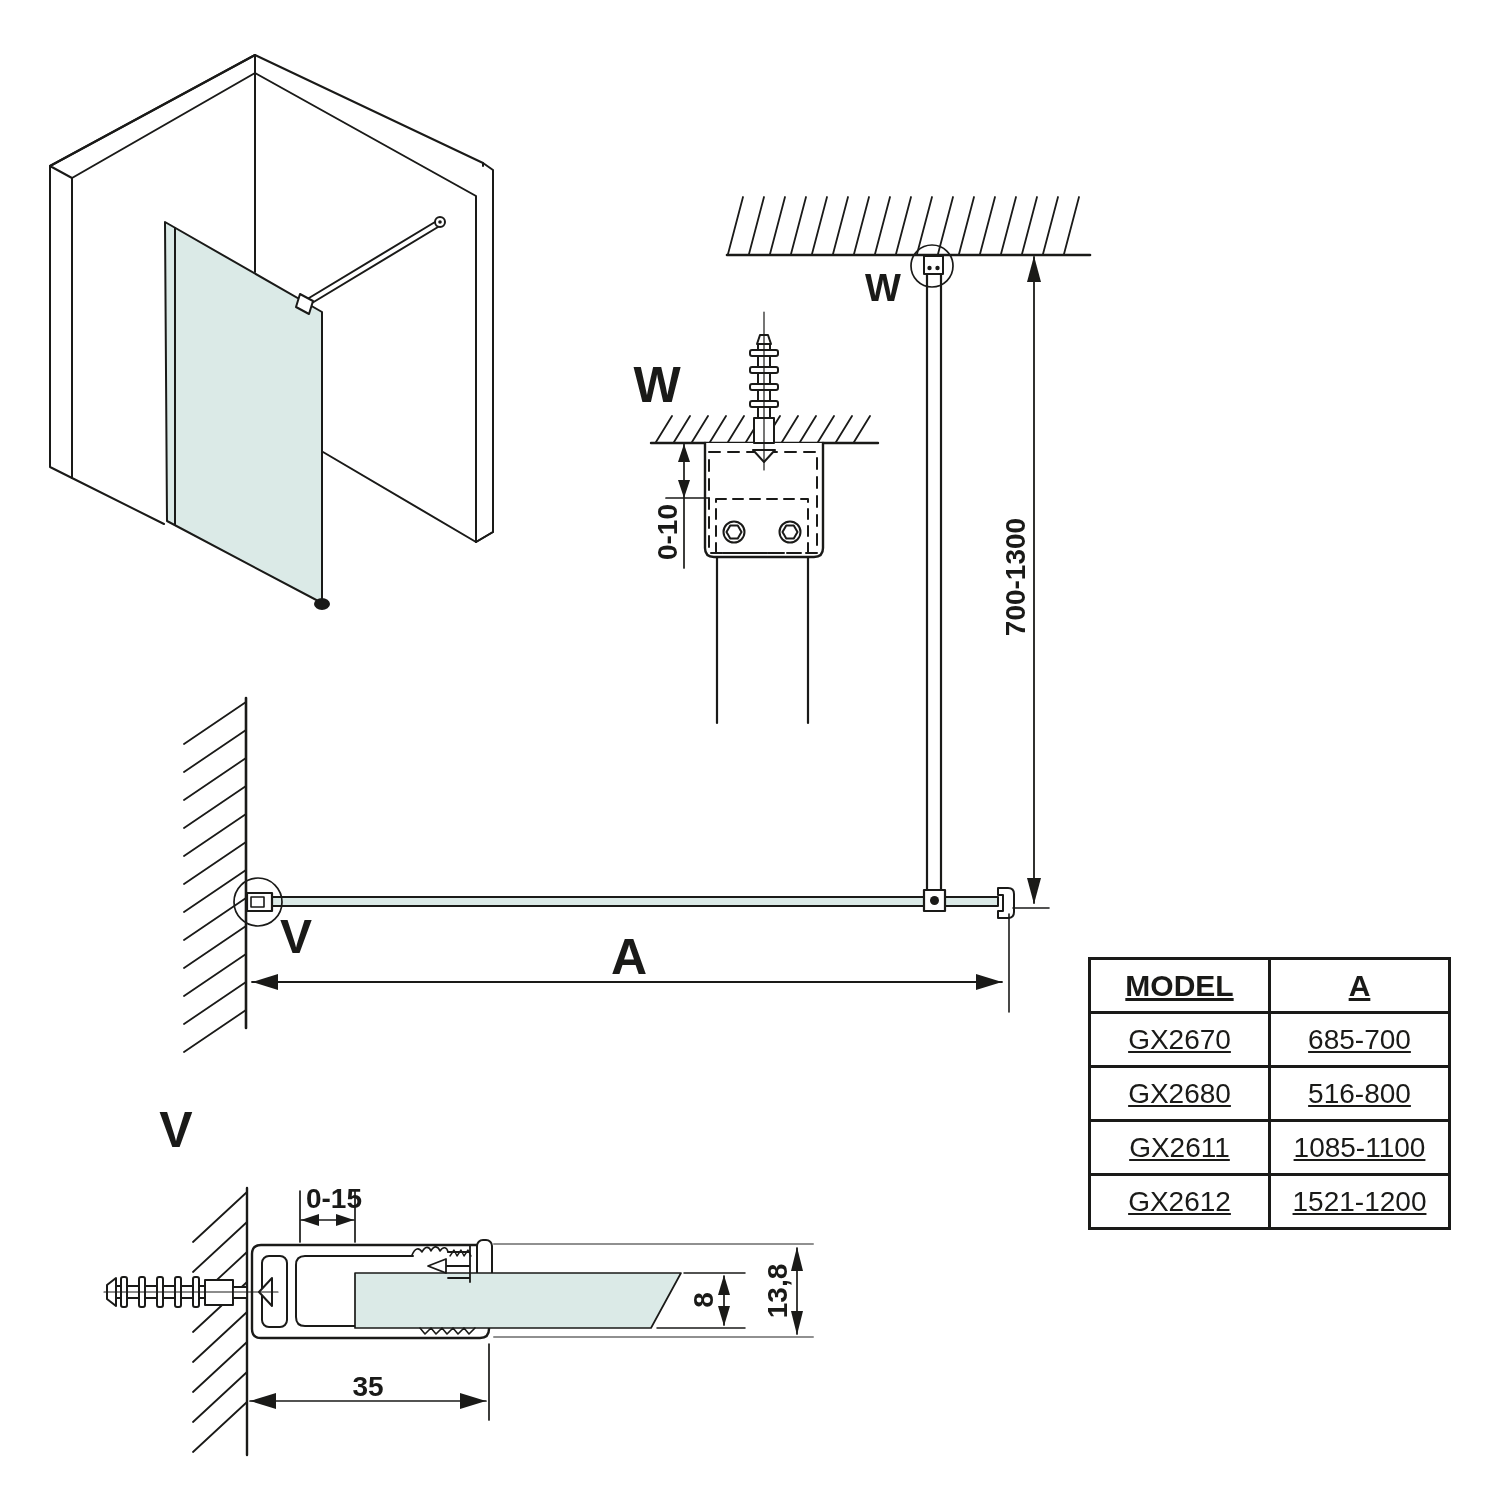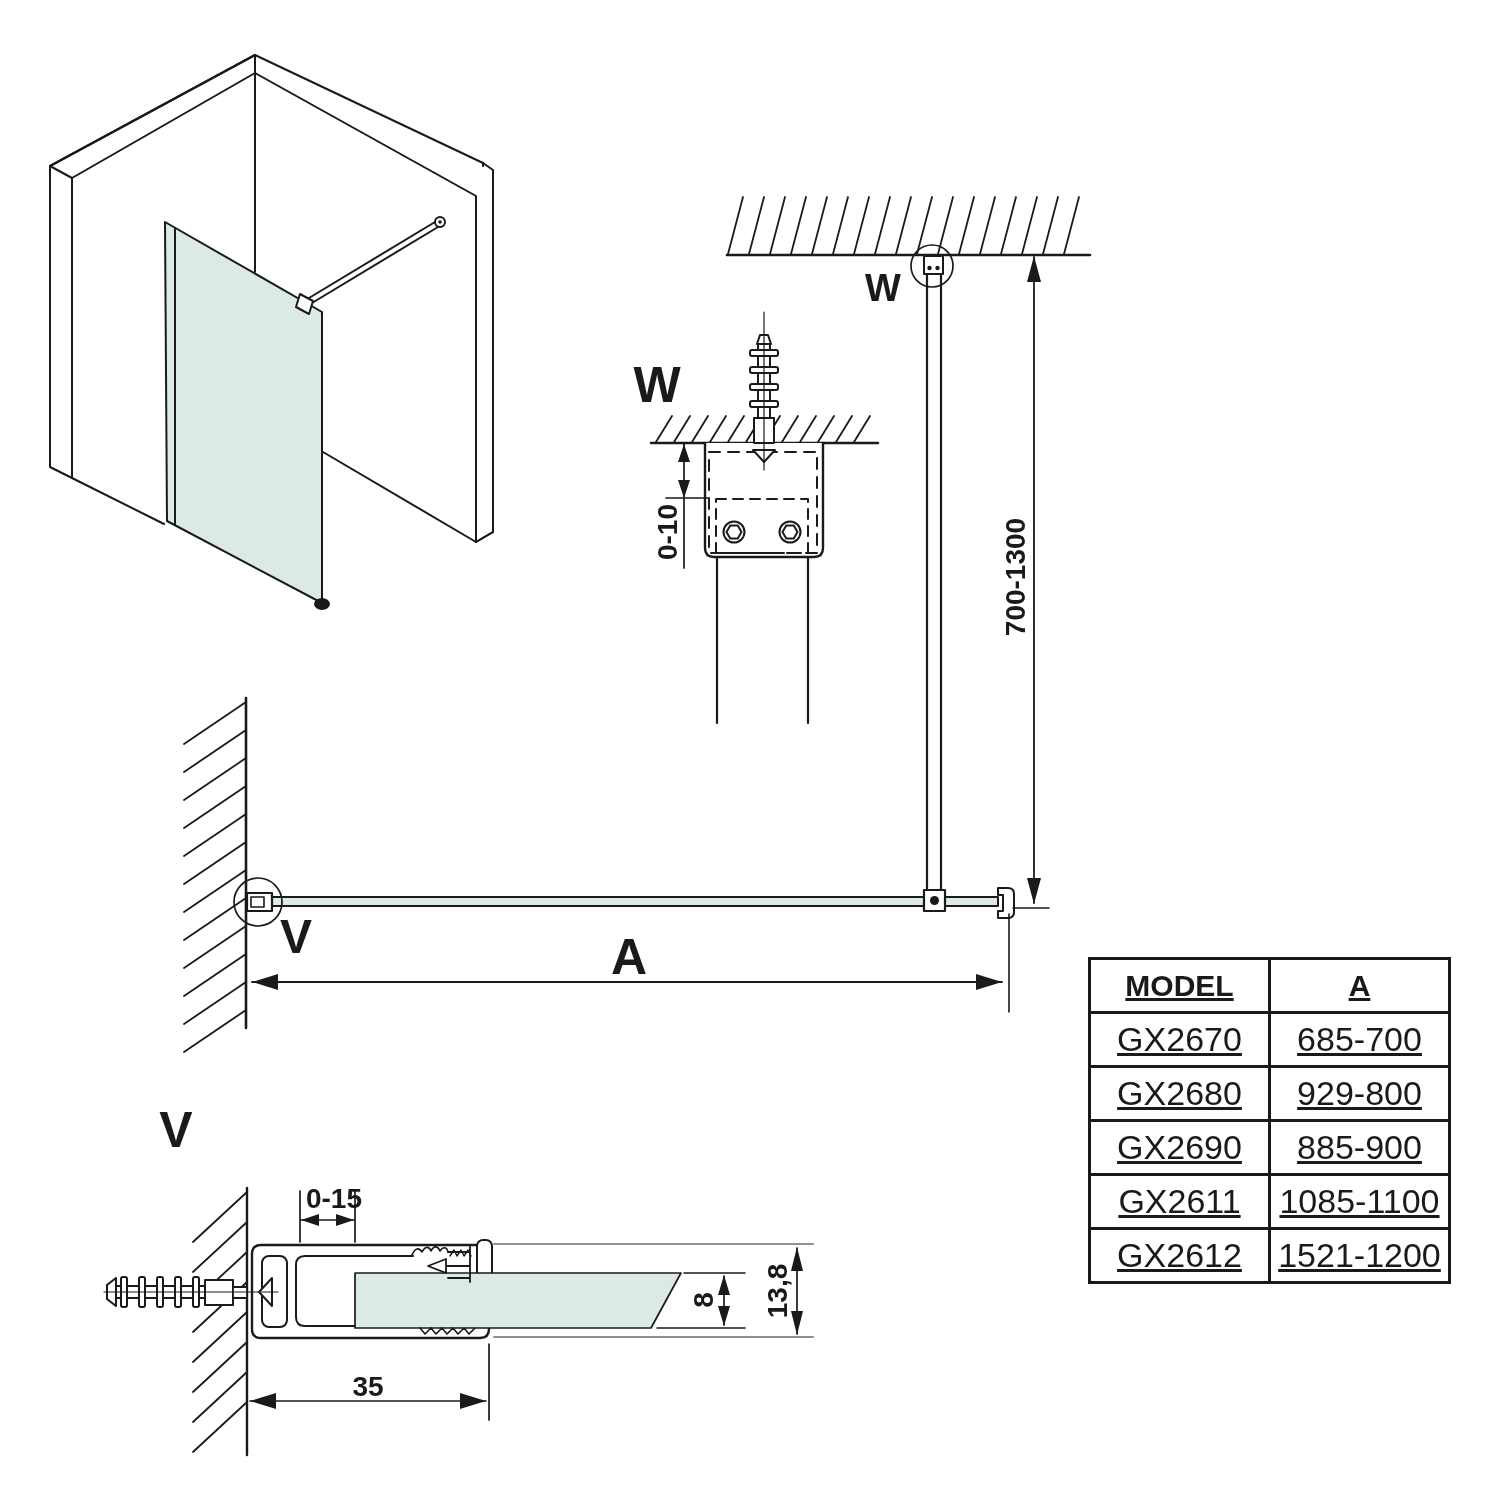--- a/index.html
+++ b/index.html
@@ -15,21 +15,21 @@
   .lbl.rot{transform:translate(-50%,-50%) rotate(-90deg);}
   .big{font-size:50px;}
   .ref{font-size:38px;}
   .dim{font-size:28px;}
   table.spec{
     position:absolute;left:1088px;top:957px;width:363px;
     border-collapse:collapse;table-layout:fixed;text-decoration:underline;
   }
   table.spec th,table.spec td{
     border:3px solid #1a1a18;height:51px;text-align:center;vertical-align:middle;
-    font-size:34px;padding:0;
+    font-size:28px;padding:0;
   }
   table.spec th{font-size:30px;font-weight:bold;}
 </style>
 </head>
 <body>
 
 <div id="stage">
 
 <svg id="drawing-svg" width="1500" height="1500" viewBox="0 0 1500 1500" fill="none" stroke="#1a1a18" stroke-width="2" stroke-linecap="round" stroke-linejoin="round">
 
@@ -242,25 +242,21 @@
       <th>A</th>
     </tr>
   </thead>
   <tbody>
     <tr>
       <td>GX2670</td>
       <td>685-700</td>
     </tr>
     <tr>
       <td>GX2680</td>
-      <td>929-800</td>
-    </tr>
-    <tr>
-      <td>GX2690</td>
-      <td>885-900</td>
+      <td>516-800</td>
     </tr>
     <tr>
       <td>GX2611</td>
       <td>1085-1100</td>
     </tr>
     <tr>
       <td>GX2612</td>
       <td>1521-1200</td>
     </tr>
   </tbody>

